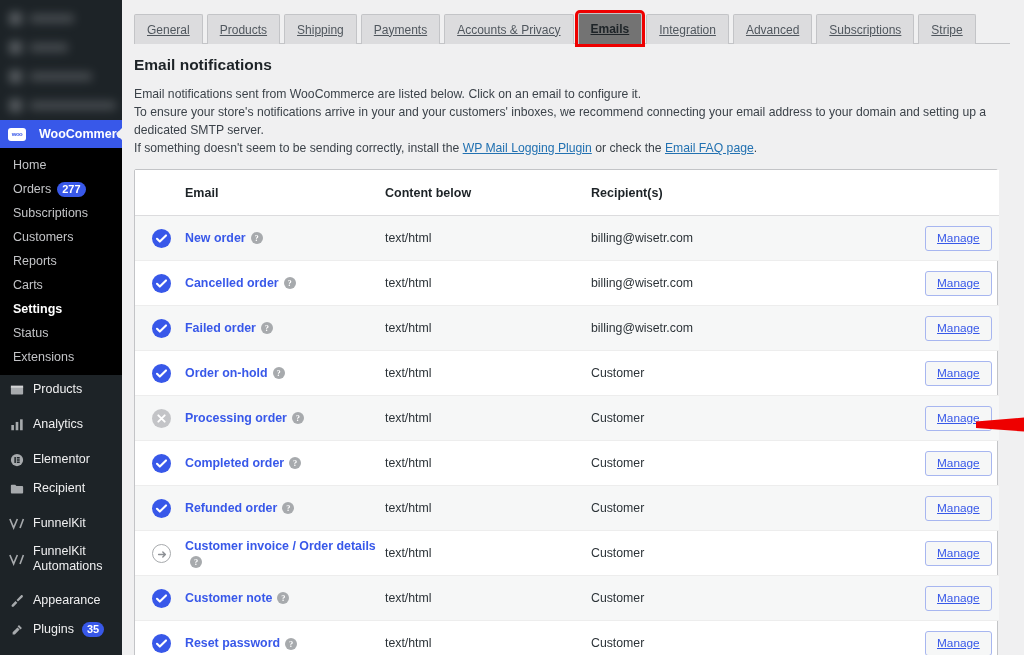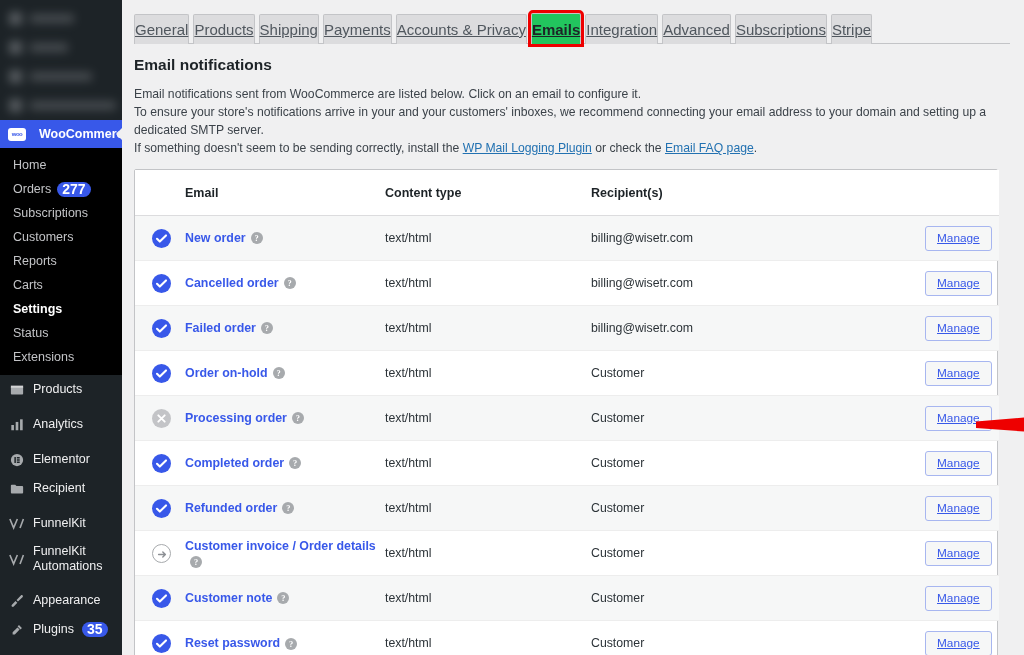--- a/index.html
+++ b/index.html
@@ -54,21 +54,21 @@
   .sub-item {
     display: flex; align-items: center; gap: 6px;
     padding: 4px 12px 4px 13px;
     color: #c3c4c7; font-size: 12.5px; line-height: 16px;
   }
   .sub-item.current { color: #fff; font-weight: 700; }
   .badge {
     display:inline-flex; align-items:center; justify-content:center;
     min-width: 21px; height: 15px; padding: 0 5px;
     border-radius: 9px; background: #3858e9; color: #fff;
-    font-size: 14px; font-weight: 600;
+    font-size: 11px; font-weight: 600;
   }
   .nav-item {
     display: flex; align-items: center; gap: 8px;
     padding: 7px 8px 7px 9px;
     color: #f0f0f1; font-size: 12.5px; line-height: 15px;
   }
   .nav-item.tall { padding-top: 6px; padding-bottom: 6px; }
   .nav-ico {
     width: 16px; flex: none; text-align: center;
     font-size: 13px; color: #a7aaad; line-height: 1;
@@ -89,37 +89,37 @@
     height: 36px; margin: 8px 0 0 0;
     padding-left: 12px;
     display: flex; align-items: flex-end; gap: 4px;
   }
   #tabbar::after {
     content:""; position:absolute; left:12px; right:14px; bottom:0;
     height:1px; background:#c3c4c7;
   }
   .tab {
     position: relative; z-index: 2;
-    height: 30px; padding: 0 0;
+    height: 30px; padding: 0 12px;
     display: flex; align-items: center;
     background: #dcdcde; color: #50575e;
-    font-size: 15px; line-height: 1;
+    font-size: 12px; line-height: 1;
     border: 1px solid #c3c4c7; border-bottom: none;
     border-radius: 2px 2px 0 0;
   }
   .tab.active {
     background: #f0f0f1; color: #1d2327;
     font-weight: 700;
     border-color: #c3c4c7;
     height: 31px;
   }
   .tab.annotated {
     outline: 3px solid #ee0000;
     outline-offset: 0px;
-    background: #22c55e;
+    background: #737373;
     z-index: 4;
     justify-content: center;
   }
 
   
   #page-title {
     margin: 12px 0 0 12px;
     font-size: 15.5px; font-weight: 700; color: #1d2327;
   }
   #desc {
@@ -395,21 +395,21 @@
           <col class="c-status">
             <col class="c-email">
             <col class="c-type">
           <col class="c-recip">
             <col class="c-action">
         </colgroup>
         <thead>
           <tr>
             <th class="c-status"></th>
             <th class="c-email">Email</th>
-            <th class="c-type">Content type</th>
+            <th class="c-type">Content below</th>
             <th class="c-recip">Recipient(s)</th>
             <th class="c-action"></th>
           </tr>
         </thead>
         <tbody id="tbody">
             <tr class="alt">
               <td class="status-cell"><span class="st st-on"><svg width="19" height="19" viewBox="0 0 19 19">
                     <path d="M5 9.8 7.8 12.6 14 6.4" stroke="#fff" stroke-width="2.1" fill="none" stroke-linecap="round" stroke-linejoin="round"></path>
                   </svg></span></td>
               <td class="email-cell"><a href="#" class="email-link">New order</a><span class="help">?</span></td>

